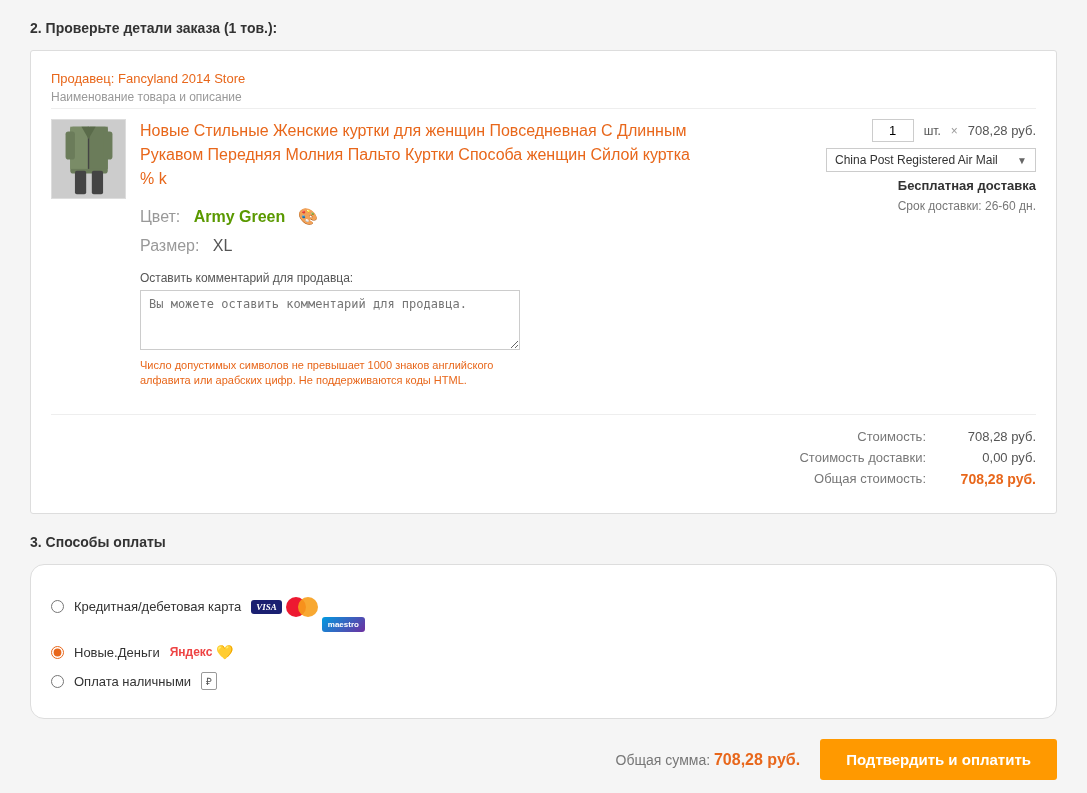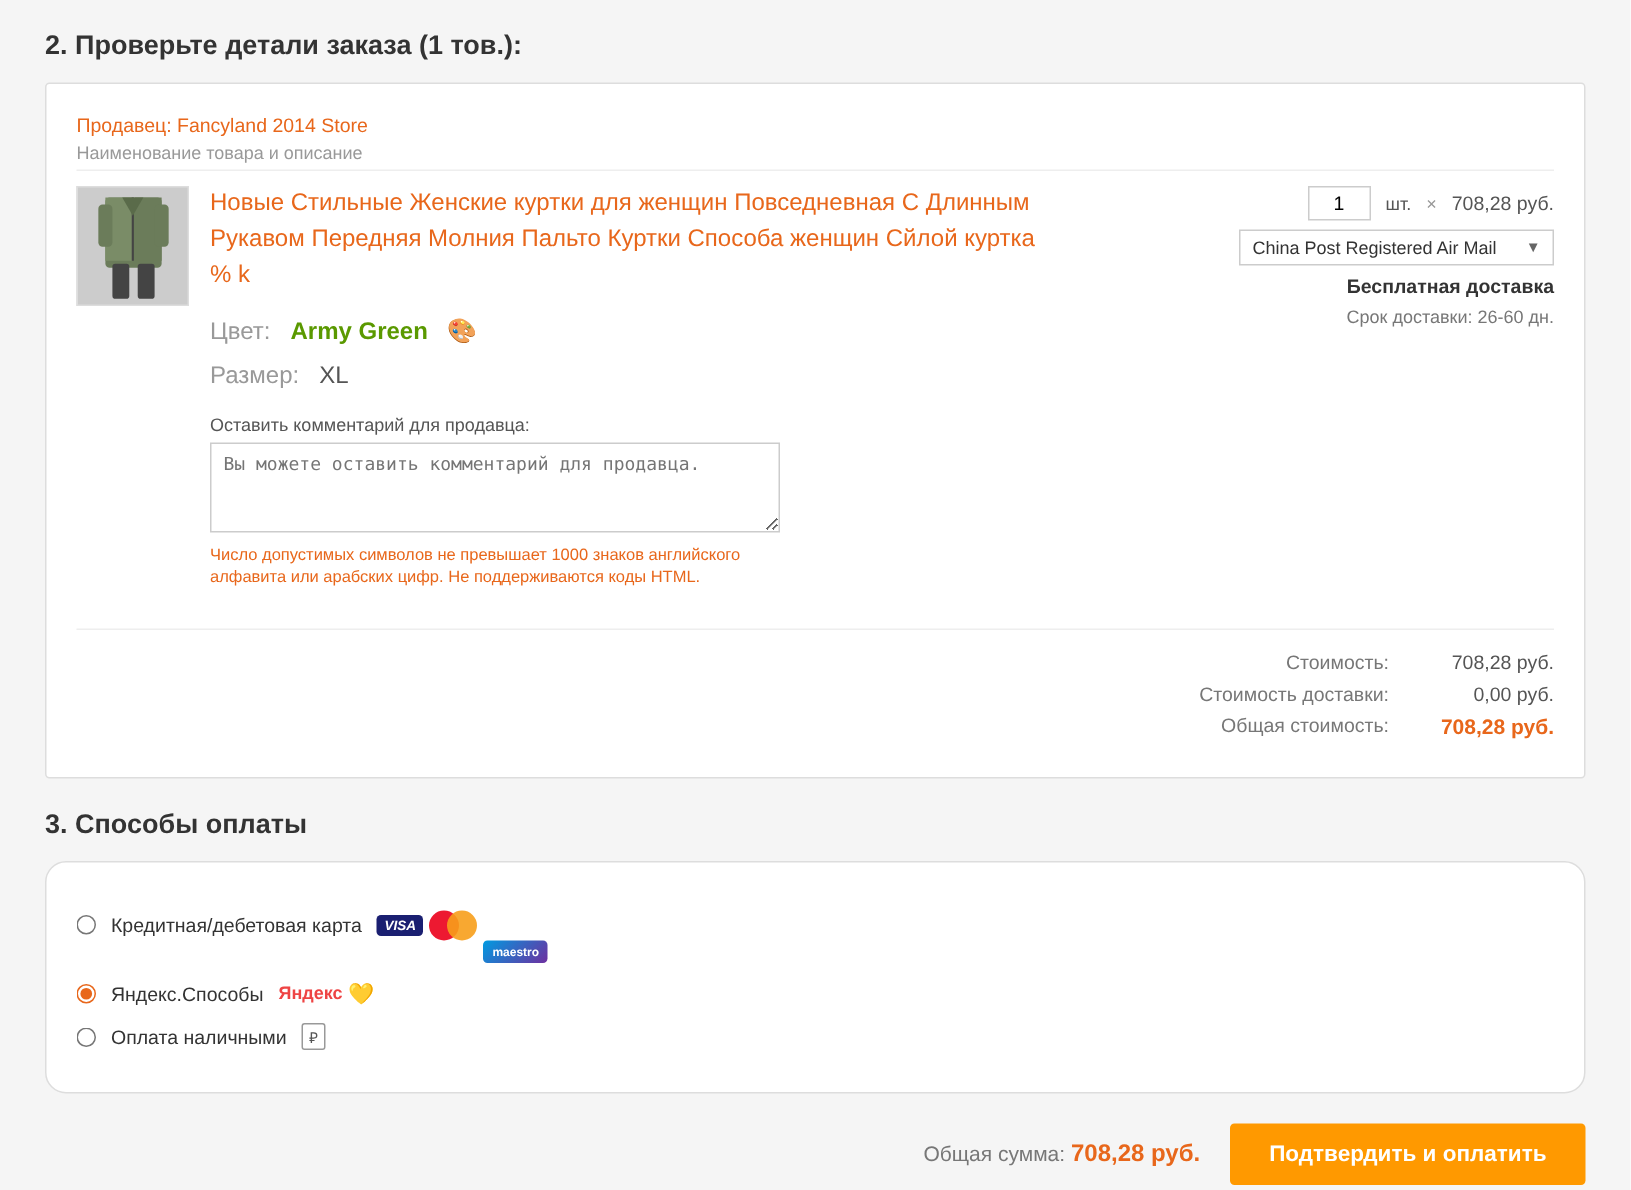--- a/index.html
+++ b/index.html
@@ -5,21 +5,21 @@
     * { box-sizing: border-box; margin: 0; padding: 0; }
     body {
       font-family: Arial, sans-serif;
       font-size: 13px;
       background: #f5f5f5;
       color: #333;
       padding: 20px 30px;
     }
 
     .section-title {
-      font-size: 18px;
+      font-size: 14px;
       font-weight: bold;
       color: #333;
       margin-bottom: 14px;
     }
 
     .card {
       background: #fff;
       border: 1px solid #ddd;
       border-radius: 3px;
       padding: 20px;
@@ -238,20 +238,21 @@
     }
 
     .card-visa {
       background: #1a1f71;
       color: #fff;
       font-size: 9px;
       font-weight: bold;
       font-style: italic;
       padding: 2px 5px;
       border-radius: 3px;
+      font-family: Liberation Serif, serif;
     }
 
     .card-mc {
       display: flex;
     }
 
     .card-mc-circle {
       width: 20px;
       height: 20px;
       border-radius: 50%;
@@ -419,21 +420,21 @@
       <div class="card-mc">
         <div class="card-mc-circle card-mc-red"></div>
         <div class="card-mc-circle card-mc-yellow"></div>
       </div>
       <span class="card-maestro">maestro</span>
     </div>
   </div>
 
   <div class="payment-option">
     <input type="radio" name="payment" id="pay2" checked="" style="">
-    <label for="pay2">Яндекс.Способы</label>
+    <label for="pay2">Новые.Деньги</label>
     <div class="payment-icons">
       <span class="yandex-logo">Яндекс</span>
       <span class="yandex-icon">💛</span>
     </div>
   </div>
 
   <div class="payment-option">
     <input type="radio" name="payment" id="pay3" style="">
     <label for="pay3">Оплата наличными</label>
     <div class="payment-icons">

